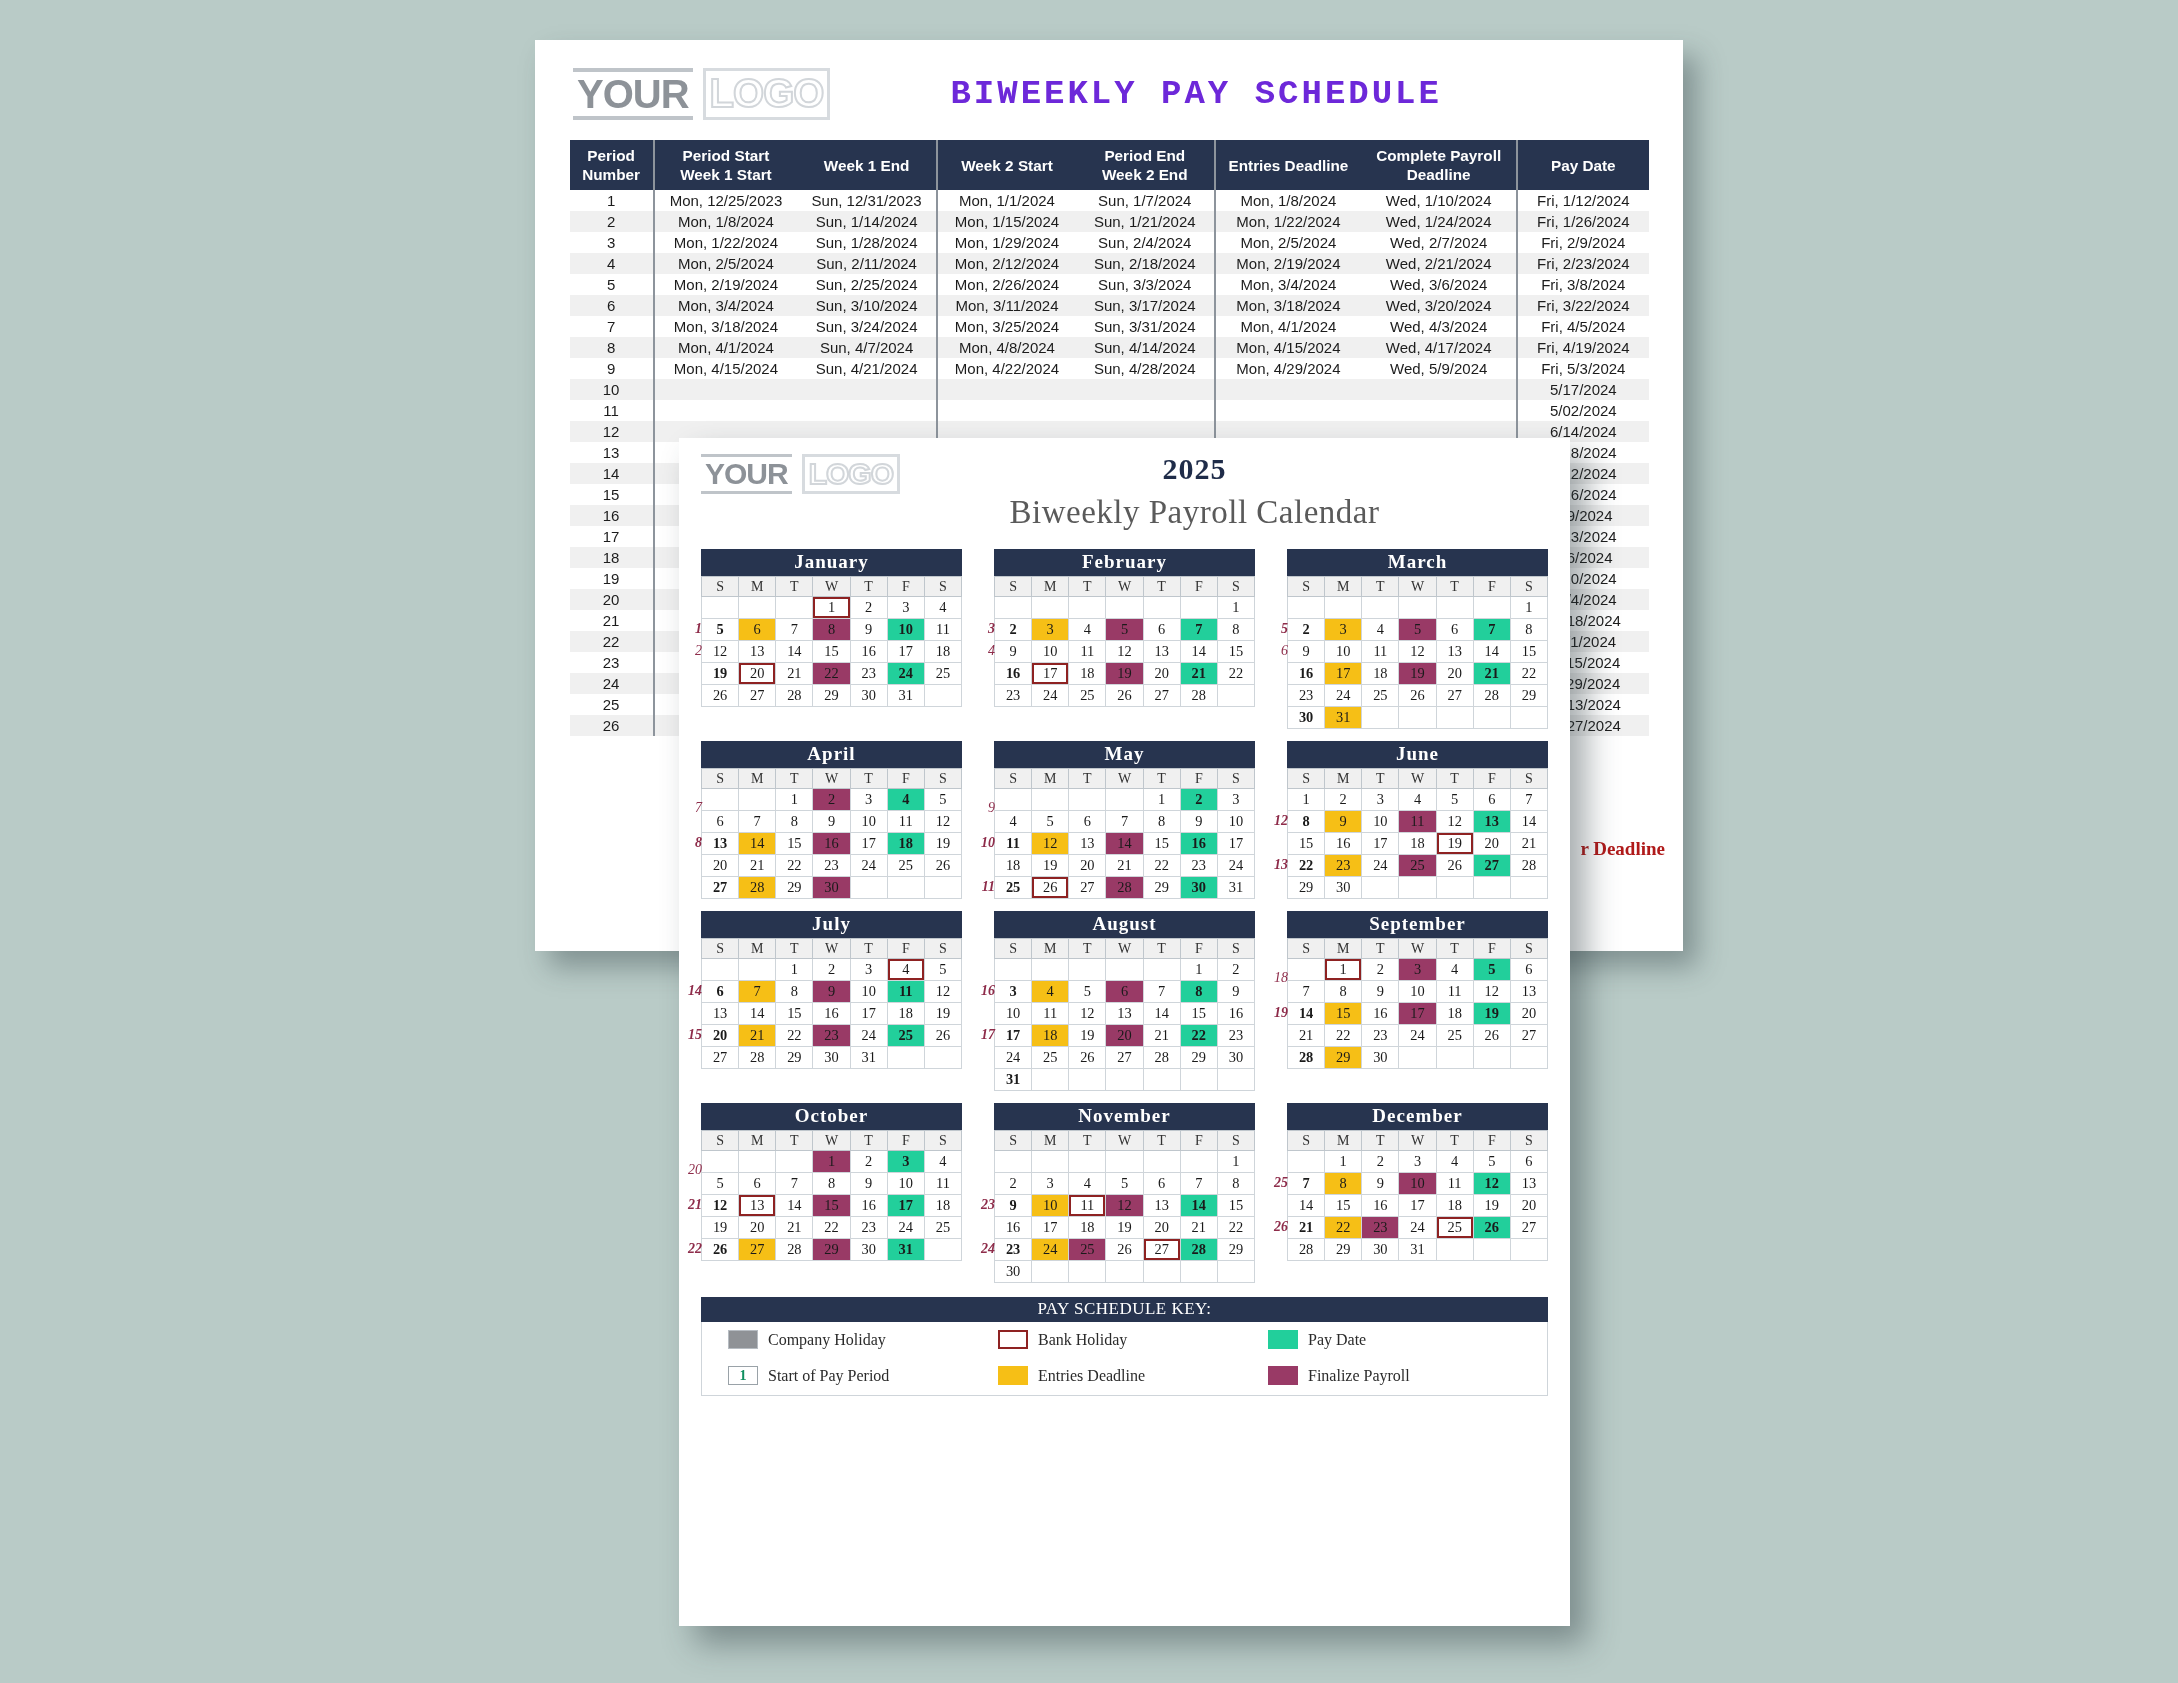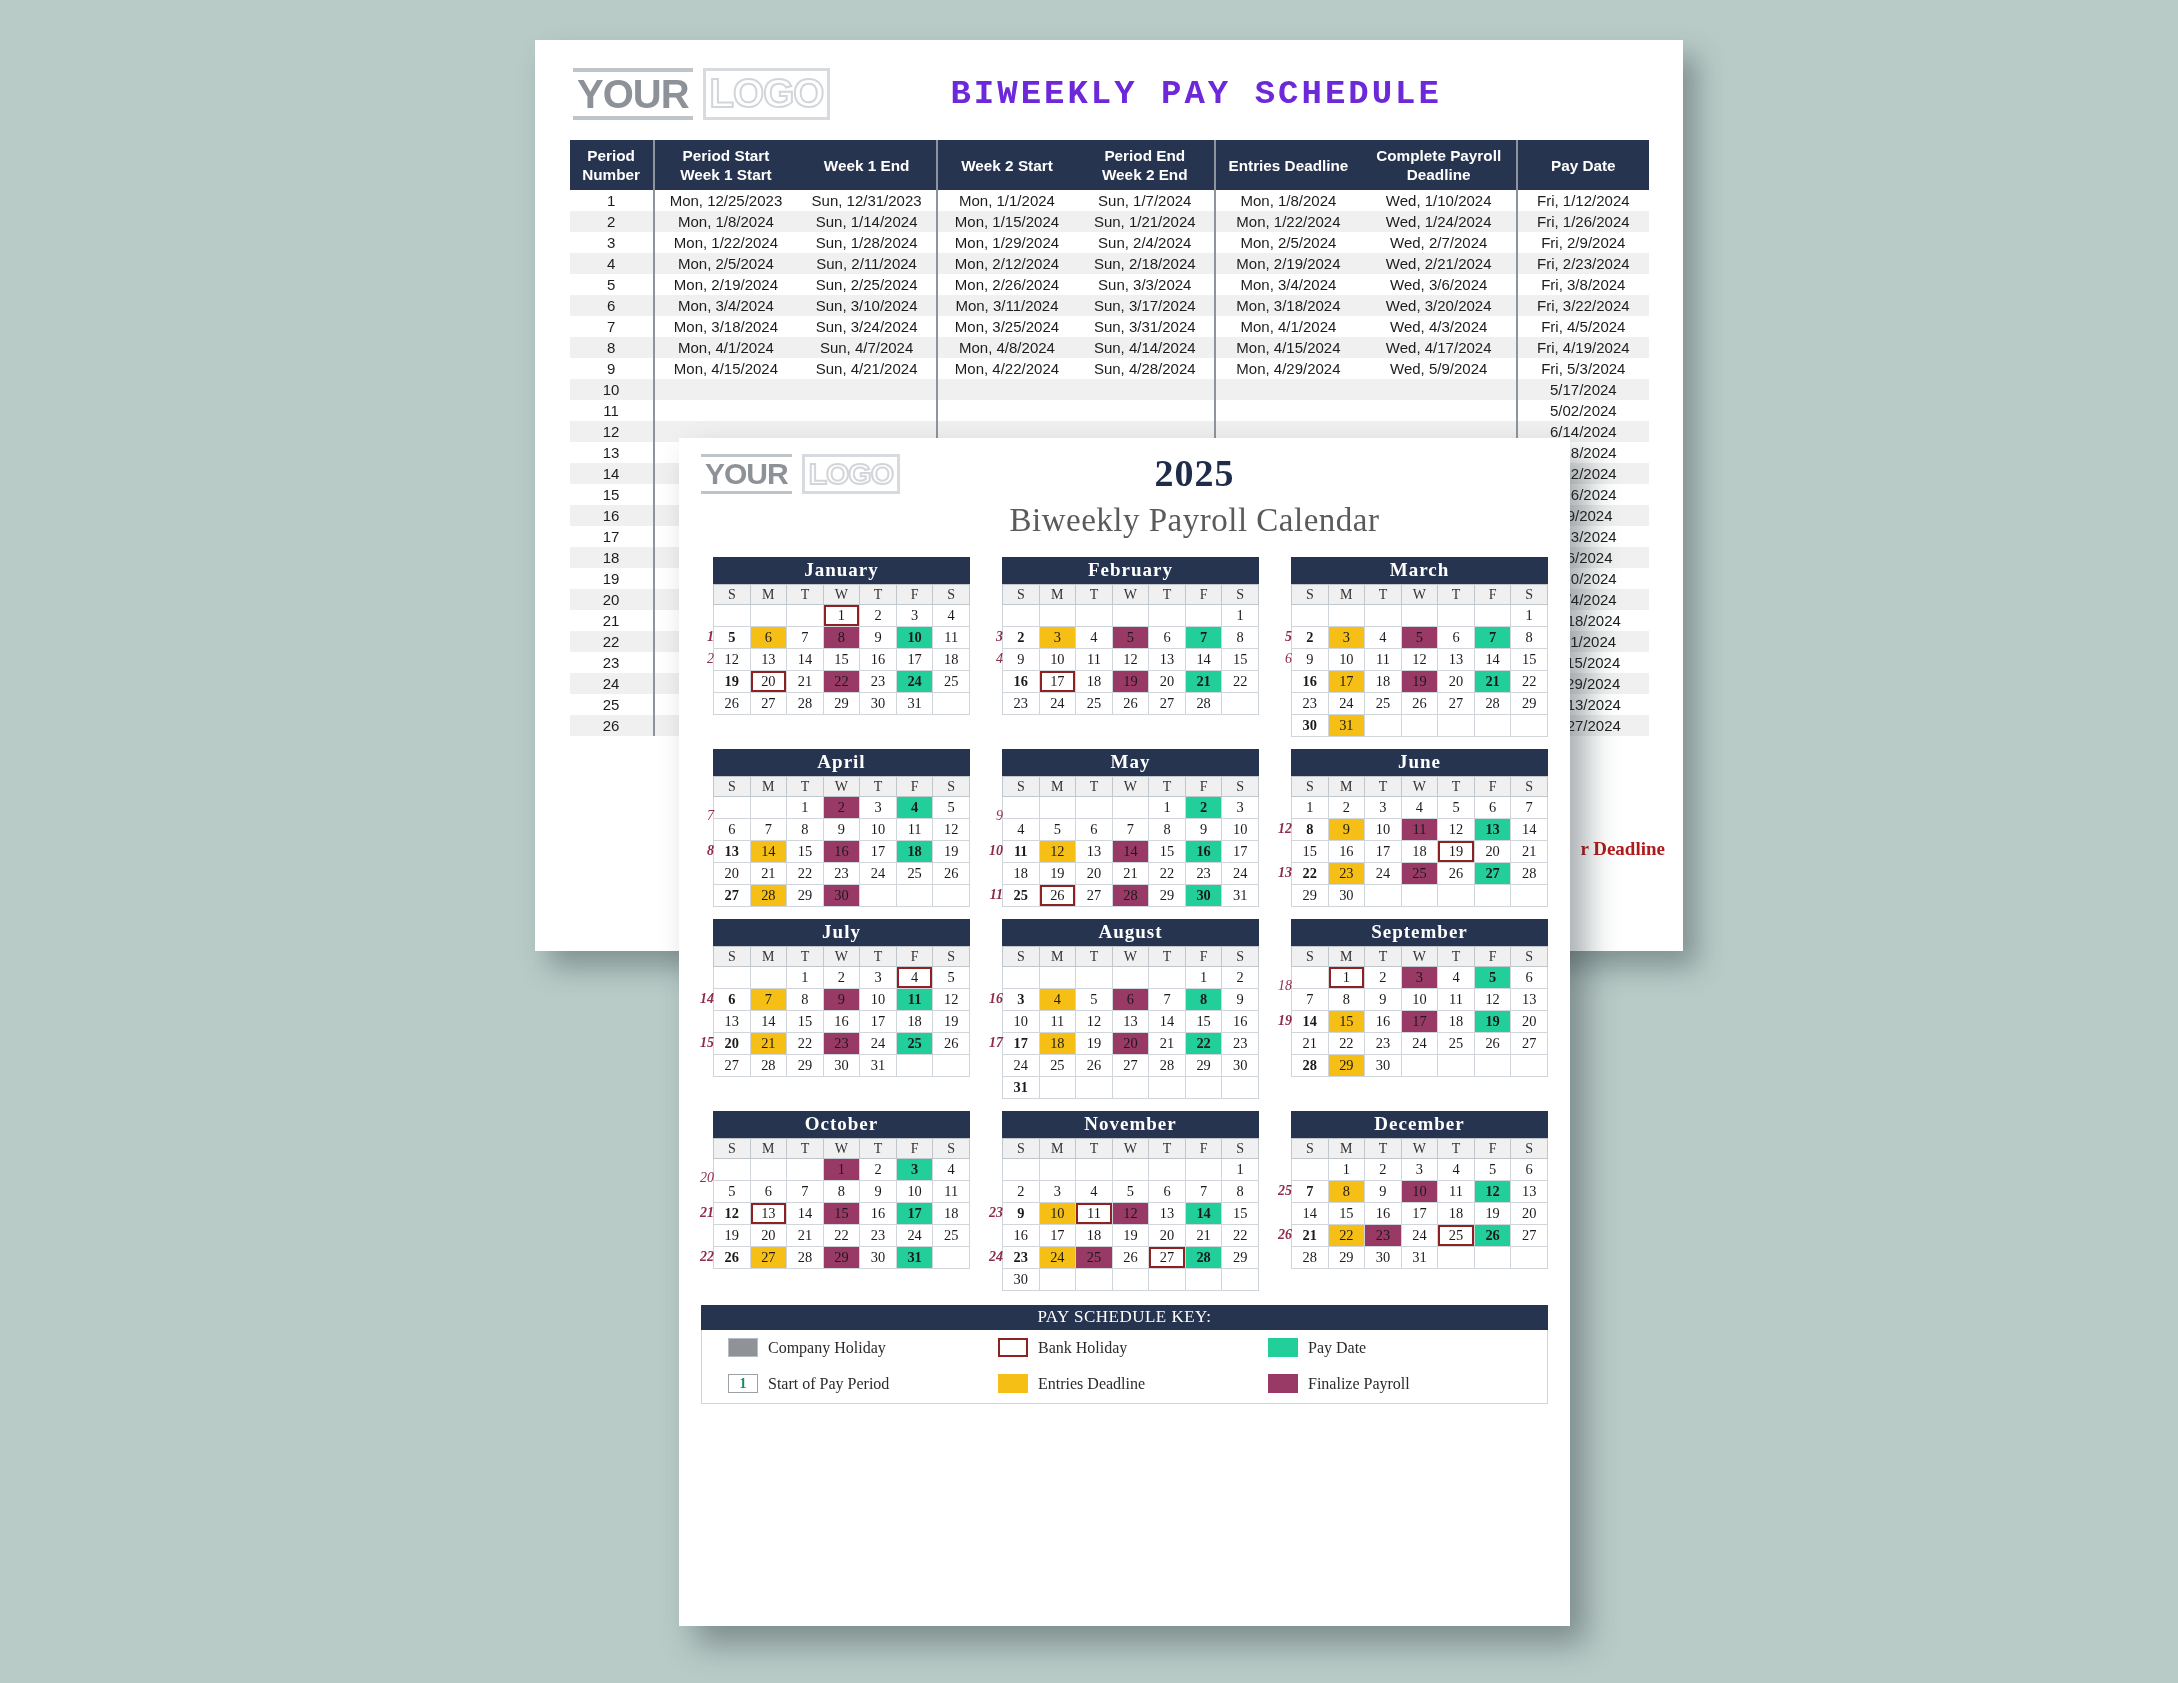--- a/index.html
+++ b/index.html
@@ -86,35 +86,34 @@
     width: 891px; height: 1188px;
     background: #ffffff;
     box-shadow: 16px 18px 30px rgba(40,55,60,0.42);
     padding: 16px 22px 10px 22px;
   }
   .front-head { display: flex; align-items: flex-start; }
   .front-head .logo-word { font-size: 30px; border-top-width: 3px; border-bottom-width: 3px; }
   .front-titles { flex: 1; text-align: center; margin-right: 59px; }
   .year {
     font-family: "Liberation Serif", serif;
-    font-weight: bold; font-size: 38px; color: #1f2c49;
+    font-weight: bold; font-size: 30px; color: #1f2c49;
     letter-spacing: 1px; line-height: 1;
   }
   .subtitle {
     font-family: "Liberation Serif", serif;
     font-size: 33px; color: #5a5a5a; margin-top: 10px;
     letter-spacing: 0.5px;
   }
 
   .months-grid {
     display: grid;
     grid-template-columns: repeat(3, 1fr);
     gap: 12px 32px;
     margin-top: 18px;
-    margin-left: 12px;
   }
   .month { position: relative; }
   .month-name {
     background: #27344f; color: #fff;
     text-align: center; font-weight: bold;
     font-size: 19px; padding: 2px 0 3px 0;
     font-family: "Liberation Serif", serif;
     letter-spacing: 1px;
   }
   table.cal {

